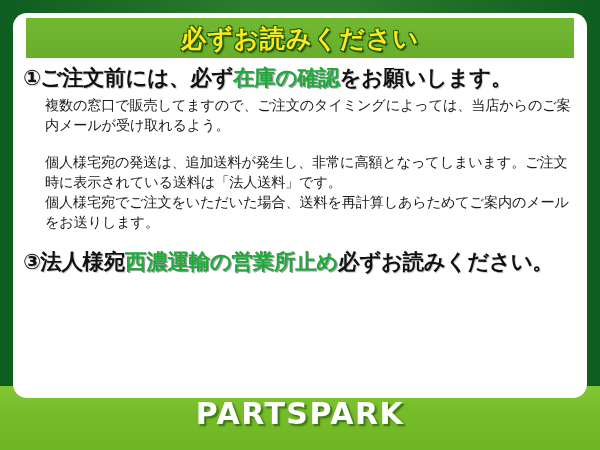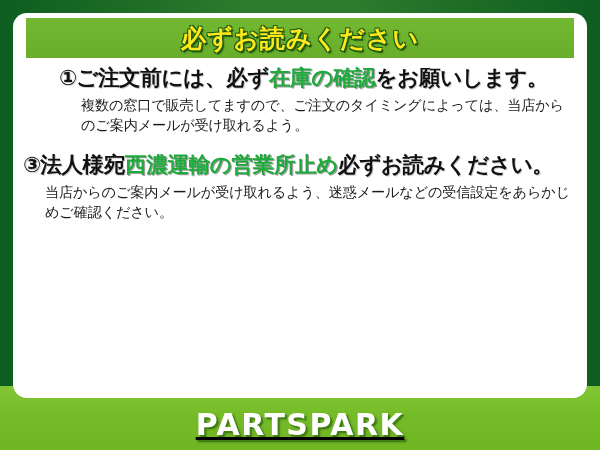--- a/index.html
+++ b/index.html
@@ -116,35 +116,34 @@
     font-size: 14.2px;
     font-weight: normal;
     color: #1a1a1a;
     line-height: 1.42;
     letter-spacing: -0.2px;
     margin: 3px 0 0 22px;
     padding-right: 6px;
   }
 
   
-  #item-1 { margin-top: 0; margin-left: 36px; }
+  #item-1 { margin-top: 0; }
   #item-2 { margin-top: 17px; }
   #item-3 { margin-top: 16px; }
 
   
   .brand-wrap {
     position: absolute;
     left: 0;
     right: 0;
     bottom: 8px;
     height: 46px;
     display: flex;
-    align-items: flex-end;
+    align-items: flex-start;
     justify-content: center;
-    text-decoration: underline;
   }
   .brand {
     font-family: "DejaVu Sans", "Liberation Sans", sans-serif;
     font-size: 30px;
     font-weight: bold;
     letter-spacing: 1.5px;
     color: #ffffff;
     text-shadow:
        2px 2px 0 #3f7f14,
        2px 2px 3px rgba(0,0,0,.30);
@@ -164,25 +163,25 @@
     </div>
 
     <div class="items">
 
       <div class="item" id="item-1">
         <div class="item-heading"><span class="num">①</span><span>ご注文前には、必ず</span><span class="hl">在庫の確認</span><span>をお願いします。</span></div>
         <div class="item-body">複数の窓口で販売してますので、ご注文のタイミングによっては、当店からのご案内メールが受け取れるよう。</div>
       </div>
 
       <div class="item" id="item-2">
+        <div class="item-body">個人様宅宛の発送は、追加送料が発生し、非常に高額となってしまいます。ご注文時に表示されている送料は「法人送料」です。<br>個人様宅宛でご注文をいただいた場合、送料を再計算しあらためてご案内のメールをお送りします。</div>
       </div>
 
       <div class="item" id="item-3">
         <div class="item-heading"><span class="num">③</span><span>法人様宛</span><span class="hl">西濃運輸の営業所止め</span><span>必ずお読みください。</span></div>
-        <div class="item-body">当店からのご案内メールが受け取れるよう、迷惑メールなどの受信設定をあらかじめご確認ください。</div>
       </div>
 
     </div>
   </div>
 
   <div class="brand-wrap">
     <div class="brand">PARTSPARK</div>
   </div>
 
 </div>

